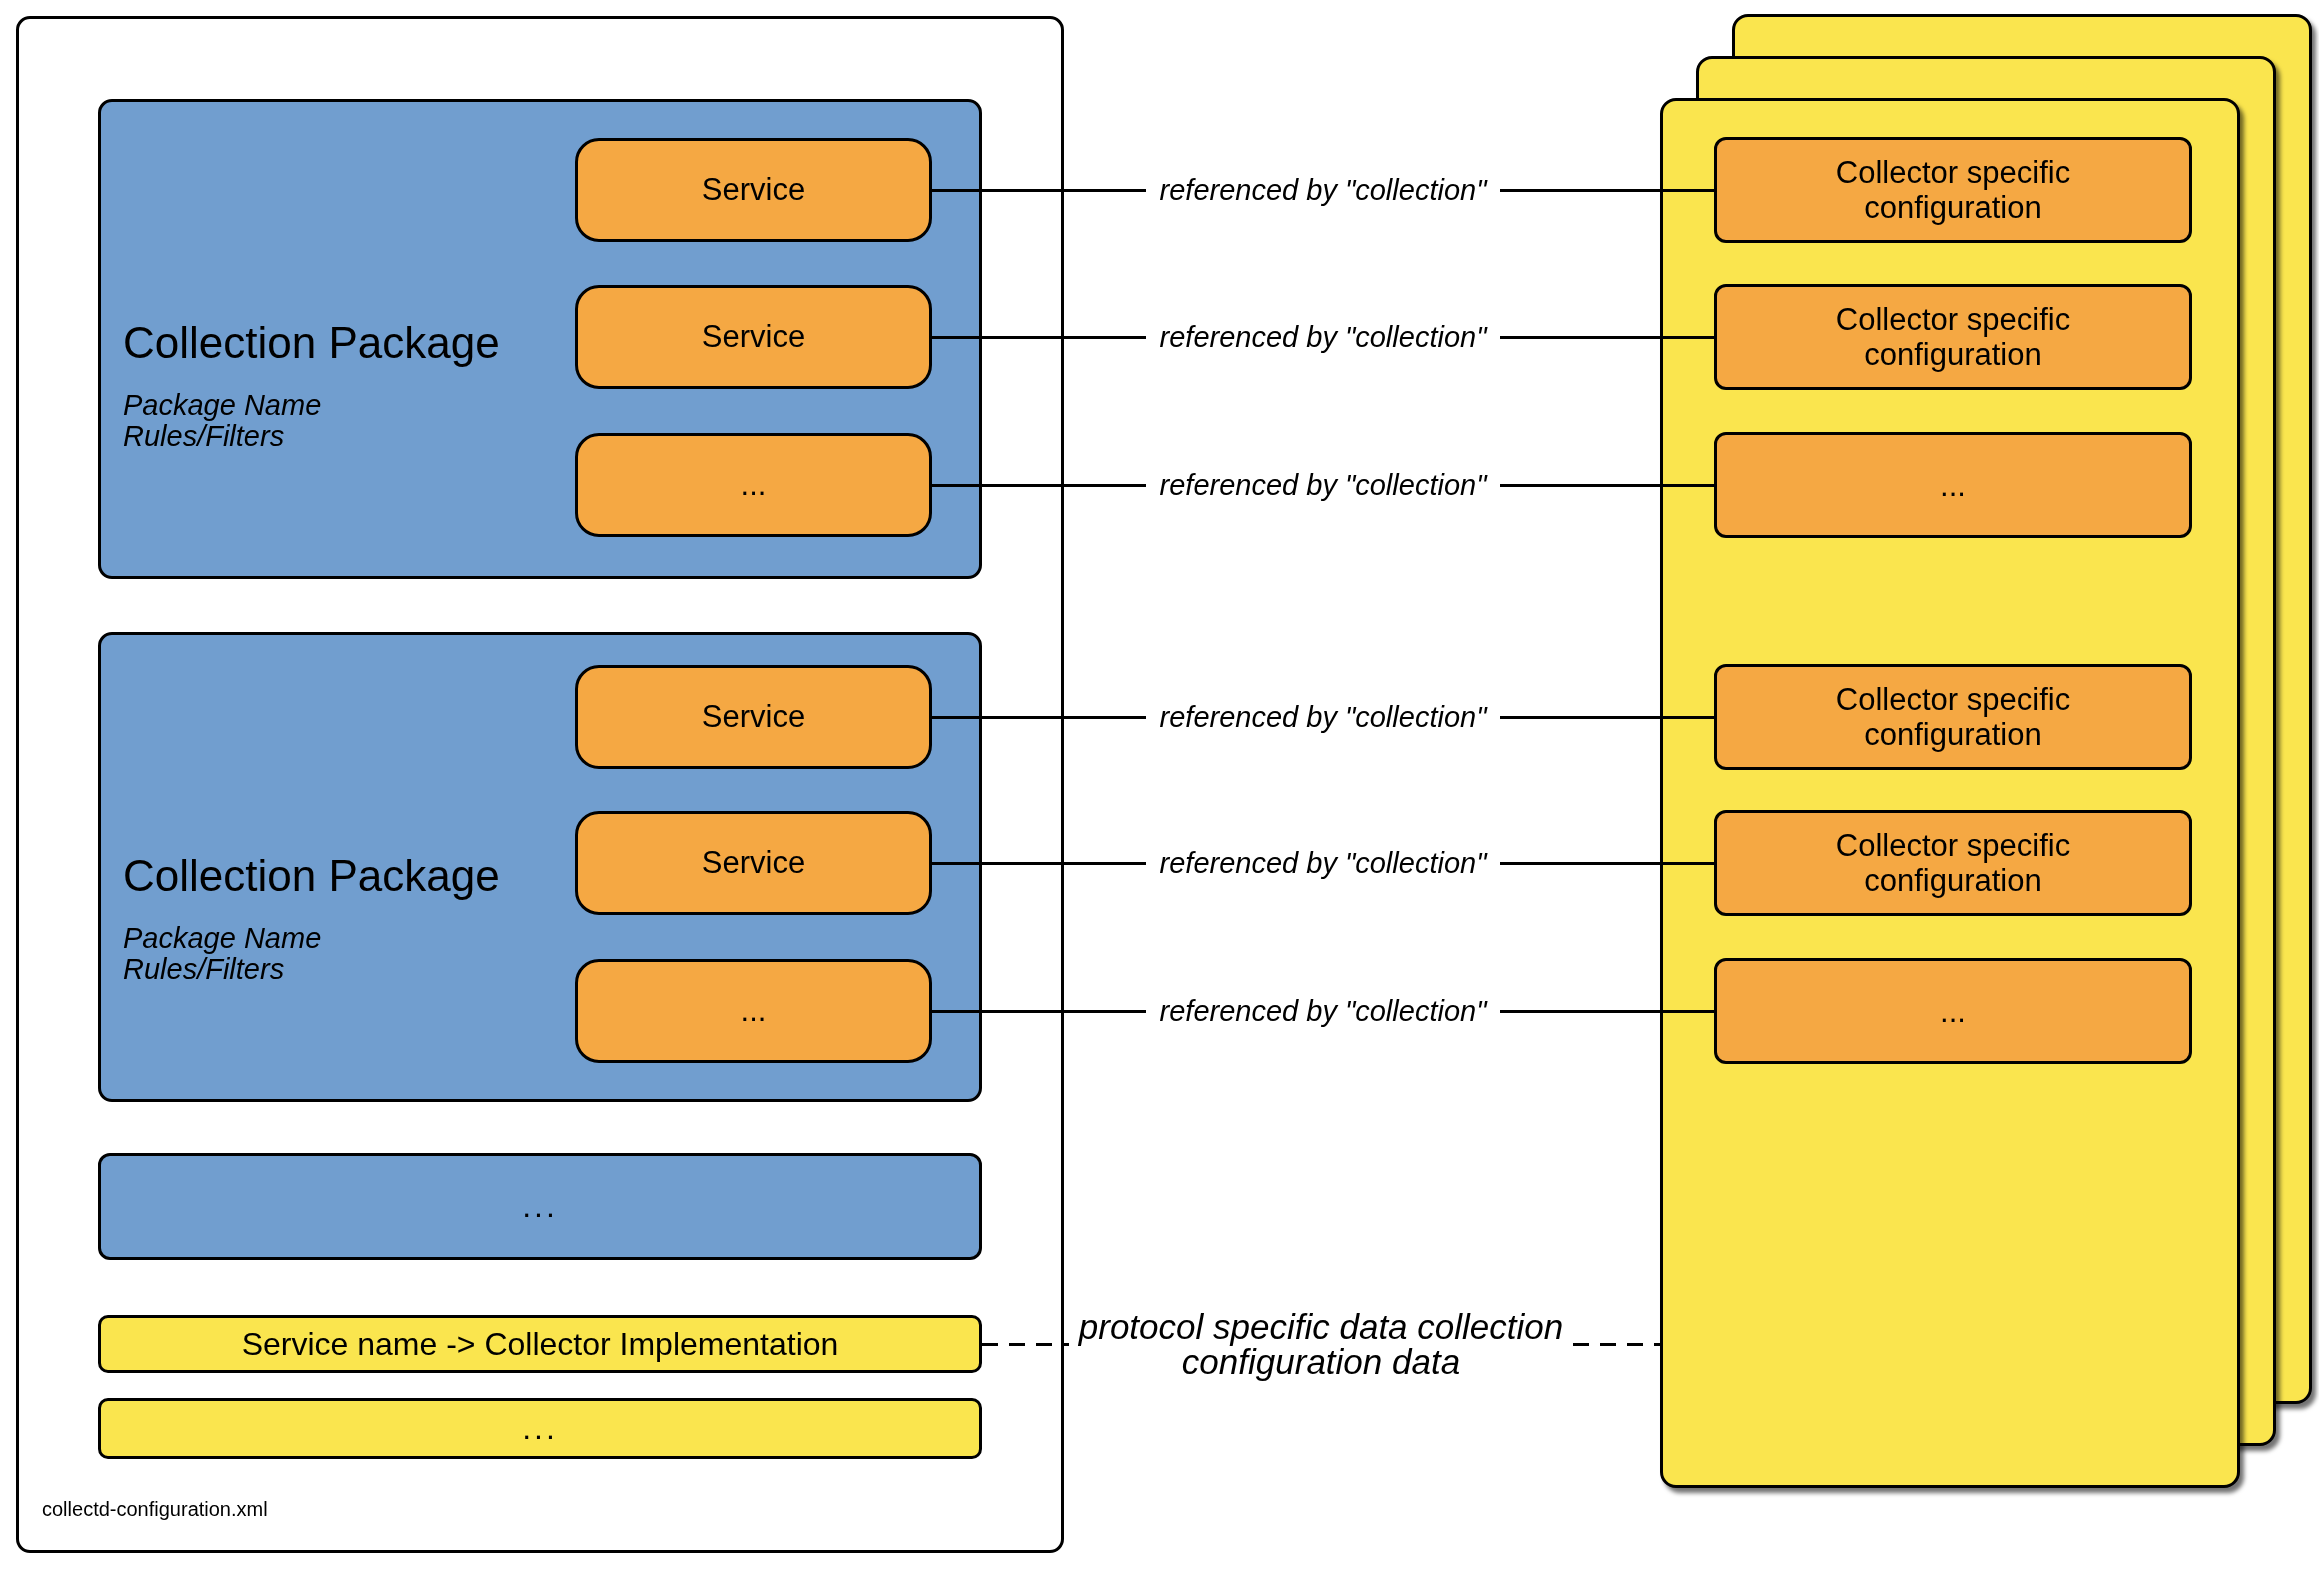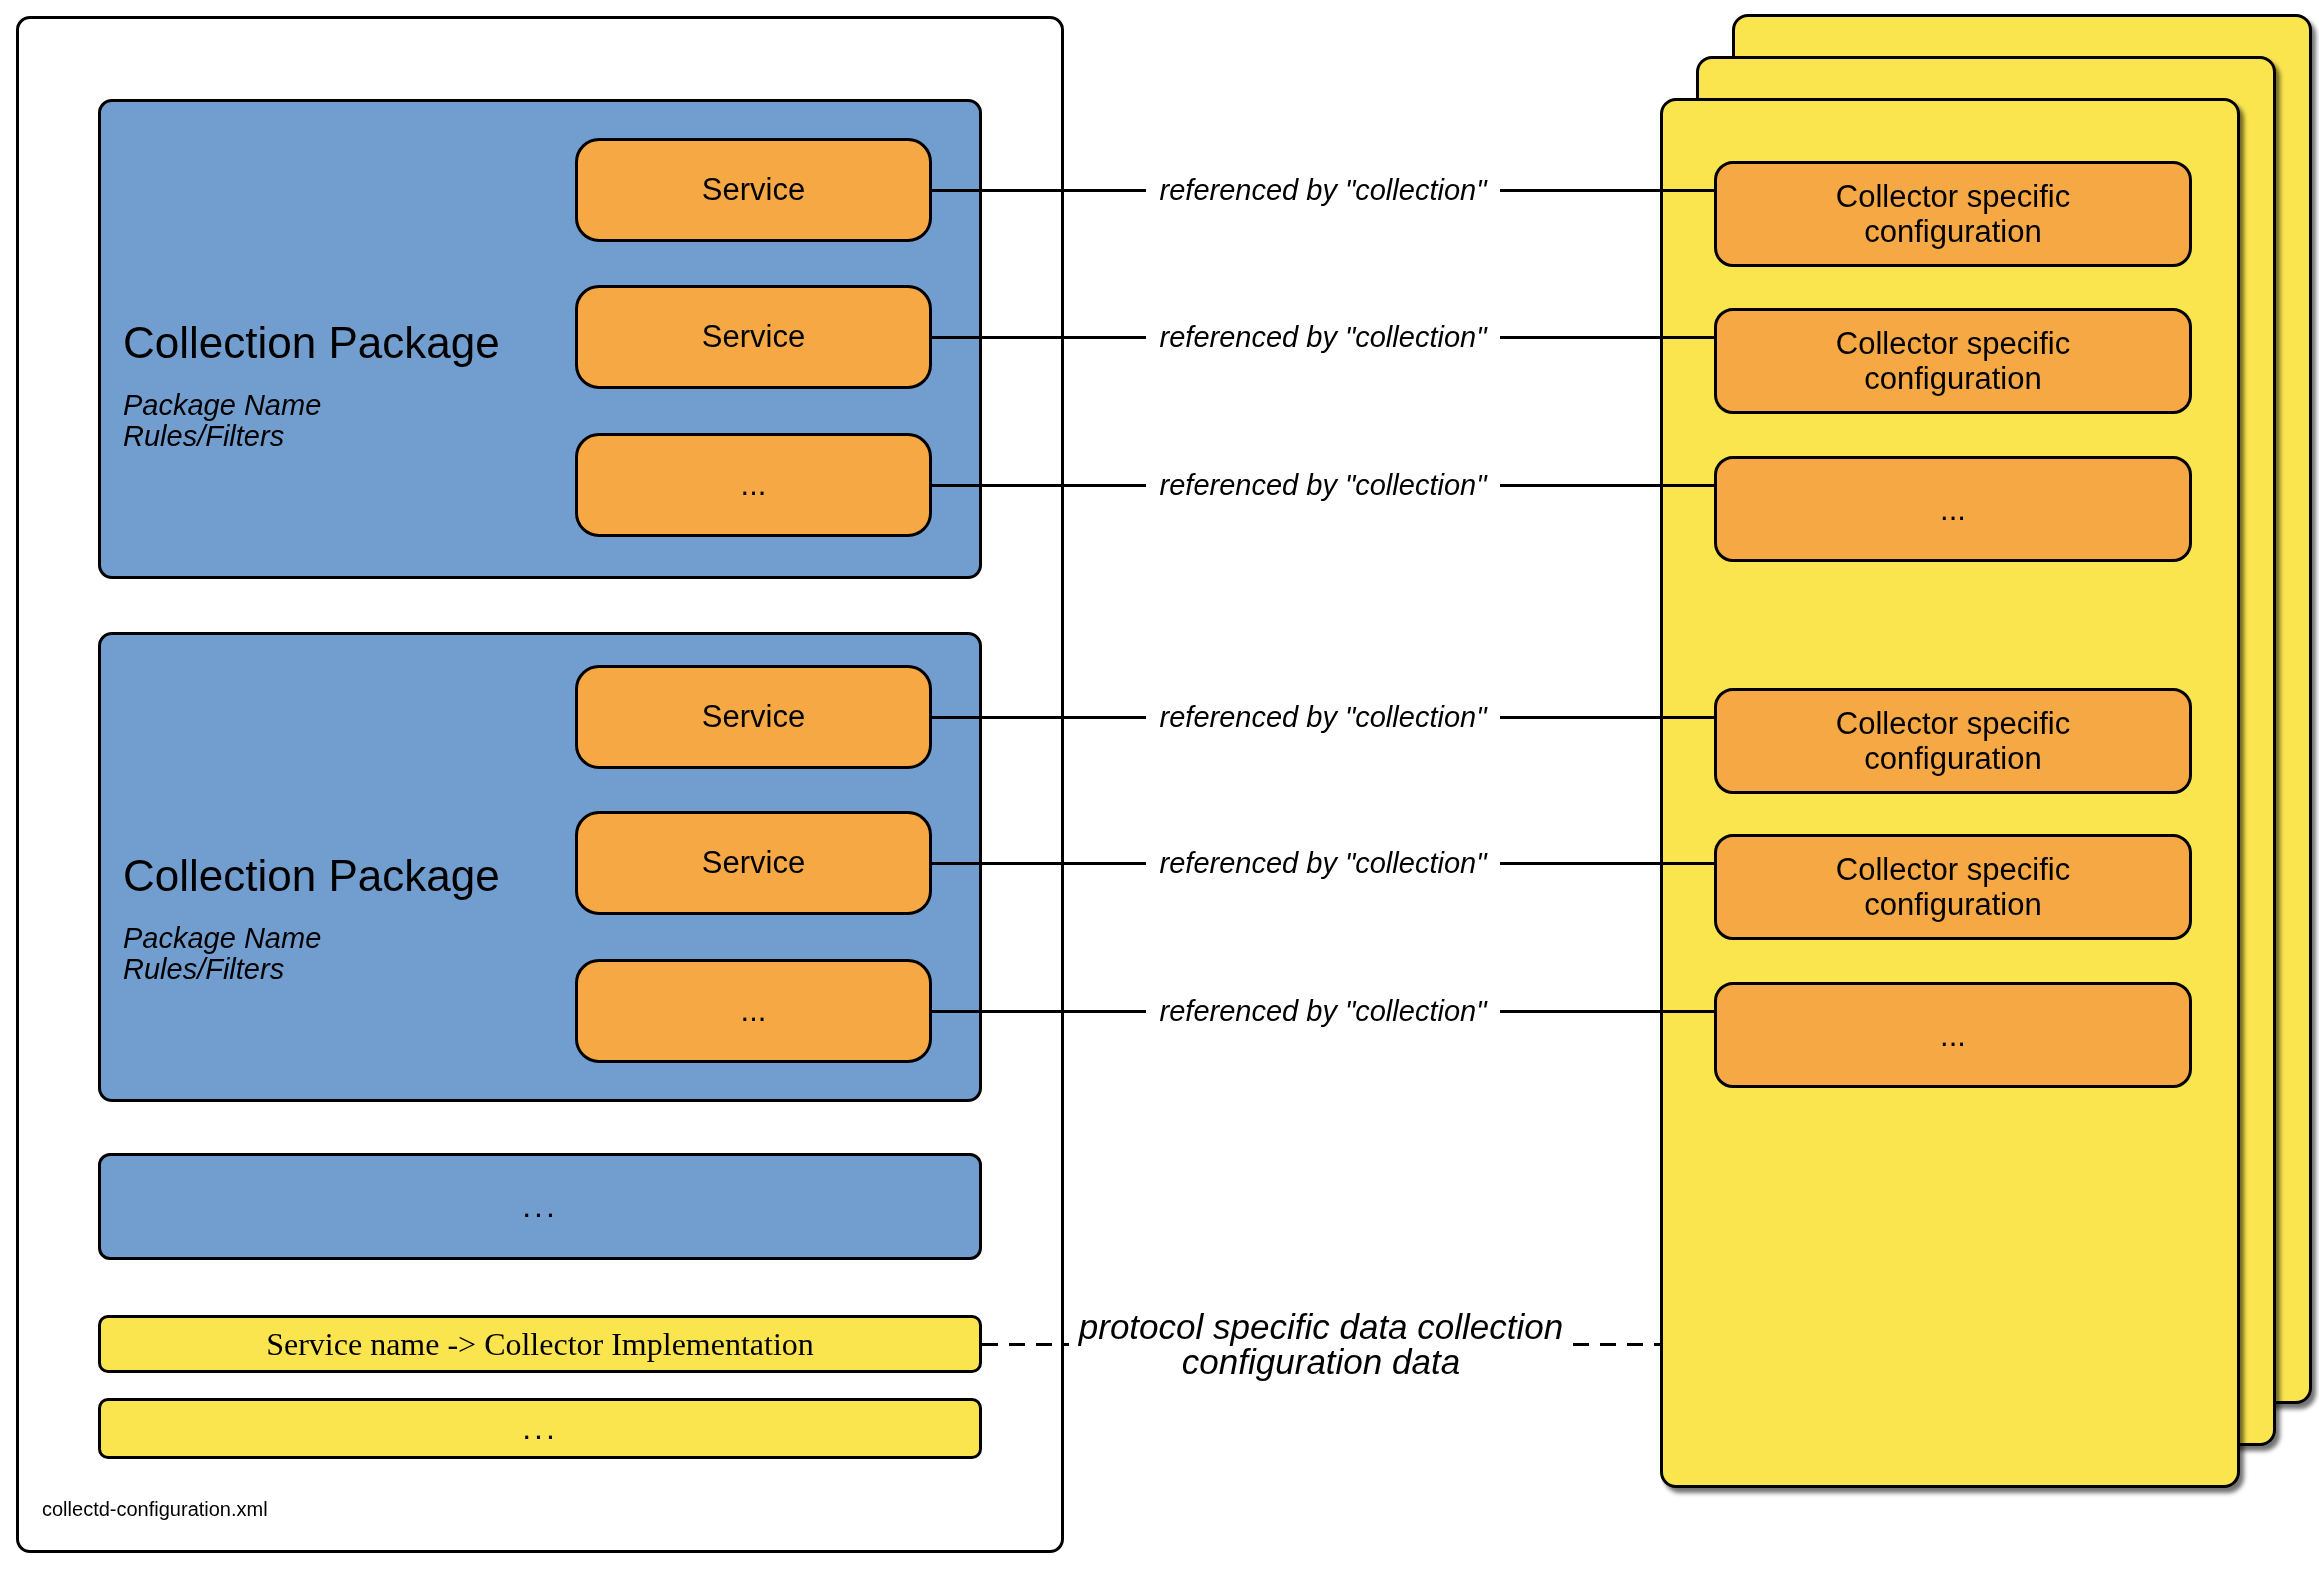--- a/index.html
+++ b/index.html
@@ -28,29 +28,28 @@
   .page-mid   { left: 1696px; top: 56px; }
   .page-front { left: 1660px; top: 98px; }
 
   .csc {
     position: absolute;
     left: 1714px;
     width: 478px;
     height: 106px;
     background: #F5A843;
     border: 3px solid #000;
-    border-radius: 19px;
+    border-radius: 12px;
     display: flex;
     align-items: center;
     justify-content: center;
     text-align: center;
     font-size: 31px;
     line-height: 35px;
     padding: 0 46px;
-    margin-top: 24px;
   }
 
   
   .outer {
     position: absolute;
     left: 16px; top: 16px;
     width: 1048px; height: 1537px;
     background: #ffffff;
     border: 3px solid #000;
     border-radius: 14px;
@@ -96,21 +95,21 @@
 
   .wide-box {
     position: absolute;
     left: 98px;
     width: 884px;
     border: 3px solid #000;
     display: flex; align-items: center; justify-content: center;
     font-size: 32px;
   }
   .blue-dots   { top: 1153px; height: 107px; background: #719ECF; border-radius: 12px; letter-spacing: 3px; }
-  .mapping     { top: 1315px; height: 58px;  background: #FAE54E; border-radius: 10px; font-family: Liberation Serif, serif; }
+  .mapping     { top: 1315px; height: 58px;  background: #FAE54E; border-radius: 10px; }
   .yellow-dots { top: 1398px; height: 61px;  background: #FAE54E; border-radius: 10px; letter-spacing: 3px; }
 
   
   .connector {
     position: absolute;
     left: 932px;
     width: 782px;
     height: 40px;
     display: flex;
     align-items: center;

